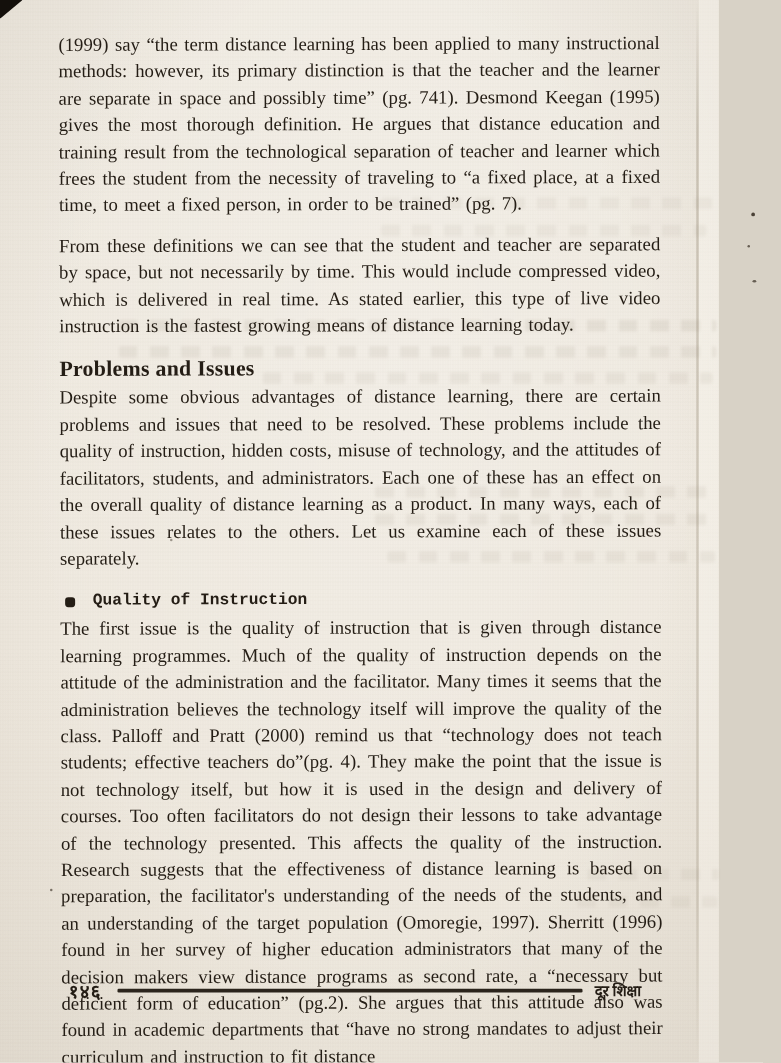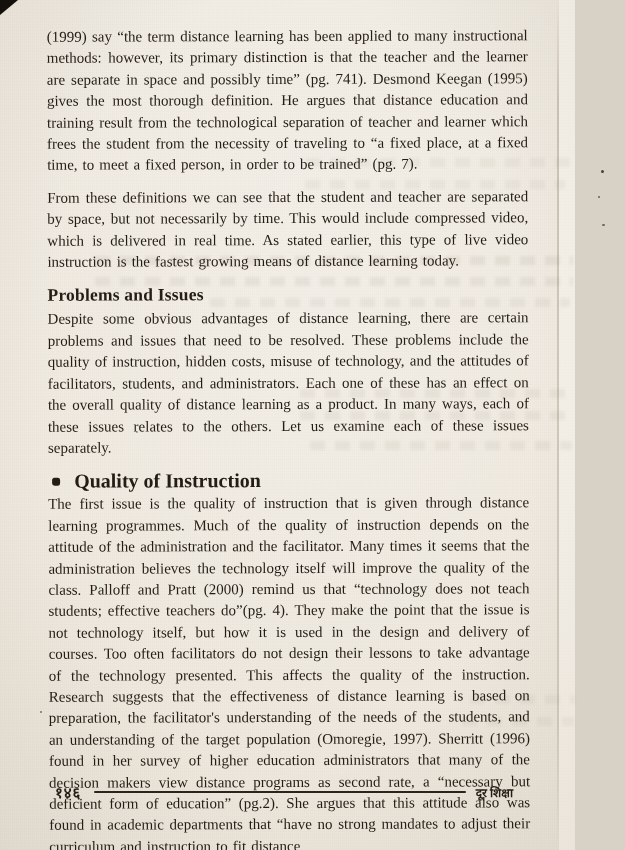--- a/index.html
+++ b/index.html
@@ -42,21 +42,21 @@
     font-size:17.5px;line-height:22px;font-weight:bold;
     margin:7px 0 3px;letter-spacing:.2px;text-align:left;
   }
   .subsection-row{
     display:flex;align-items:center;margin:4px 0 2px;text-align:left;
   }
   .square-bullet{
     width:8px;height:8px;background:#241d15;border-radius:2.5px;
     margin:2px 14px 0 4px;flex:0 0 auto;
   }
-  .subsection-heading{font-size:20px;font-weight:bold;line-height:22px;}
+  .subsection-heading{font-size:13px;font-weight:bold;line-height:22px;font-family:Liberation Mono, monospace;}
   .footer{
     position:absolute;left:55px;right:62px;top:782px;
     display:flex;align-items:center;
   }
   .footer-page-number{font-size:15px;font-weight:bold;letter-spacing:1px;}
   .footer-rule{flex:1;height:2.6px;background:#2b241c;margin:0 10px 0 13px;border-radius:1px;}
   .footer-journal{font-size:12px;font-weight:bold;}
   .speck{position:absolute;background:#4a4136;border-radius:50%;}
   .sp1{left:601px;top:170px;width:3px;height:3px;}
   .sp2{left:598px;top:196px;width:2px;height:2px;opacity:.8;}

